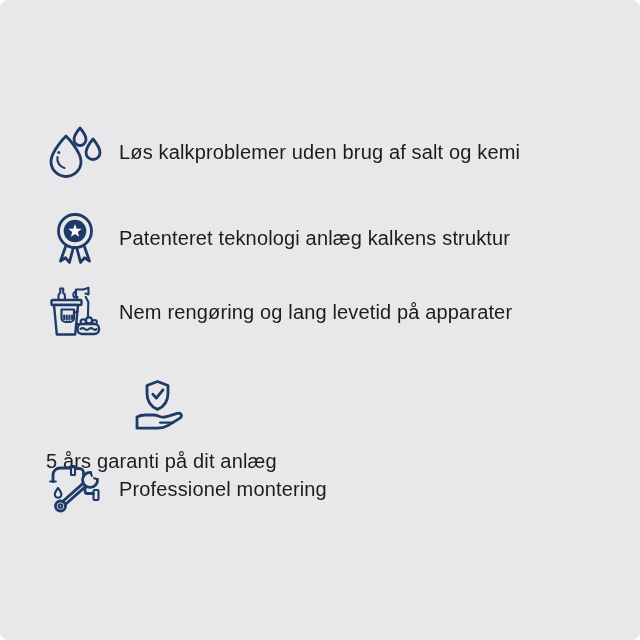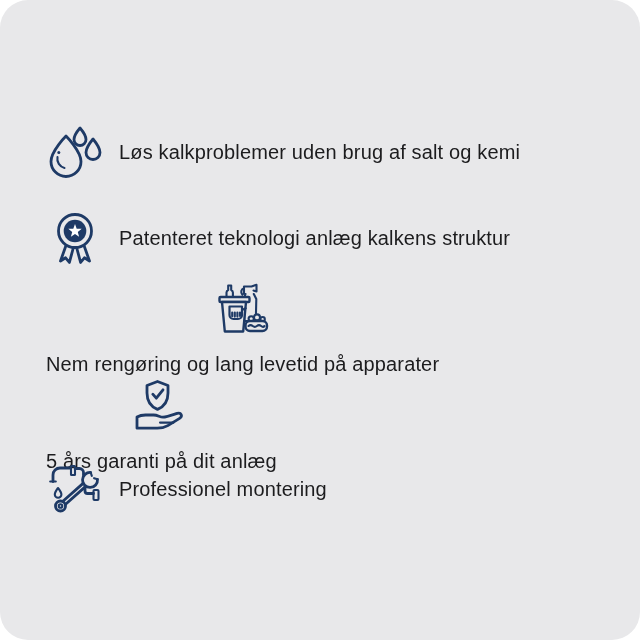--- a/index.html
+++ b/index.html
@@ -5,33 +5,33 @@
   html,body{margin:0;padding:0;}
   body{
     width:640px;height:640px;
     background:#ffffff;
     font-family:"Liberation Sans","DejaVu Sans",sans-serif;
     position:relative;overflow:hidden;
   }
   .card{
     position:absolute;inset:0;
     background:#e8e8ea;
-    border-radius:28px;
+    border-radius:8px;
   }
   .feature-row{
     position:absolute;
     left:46px;
     height:64px;
     display:flex;
     align-items:center;
     gap:15px;
   }
   .row-1{top:120px;}
   .row-2{top:206px;}
-  .row-3{top:280px;flex-direction:column;}
+  .row-3{top:280px;}
   .row-4{top:377px;flex-direction:column;}
   .row-5{top:457px;}
   .icon-box{
     width:58px;height:58px;
     flex:0 0 58px;
     display:flex;align-items:center;justify-content:center;
     color:#1e3a66;
   }
   .icon-box svg{
     width:56px;height:56px;

